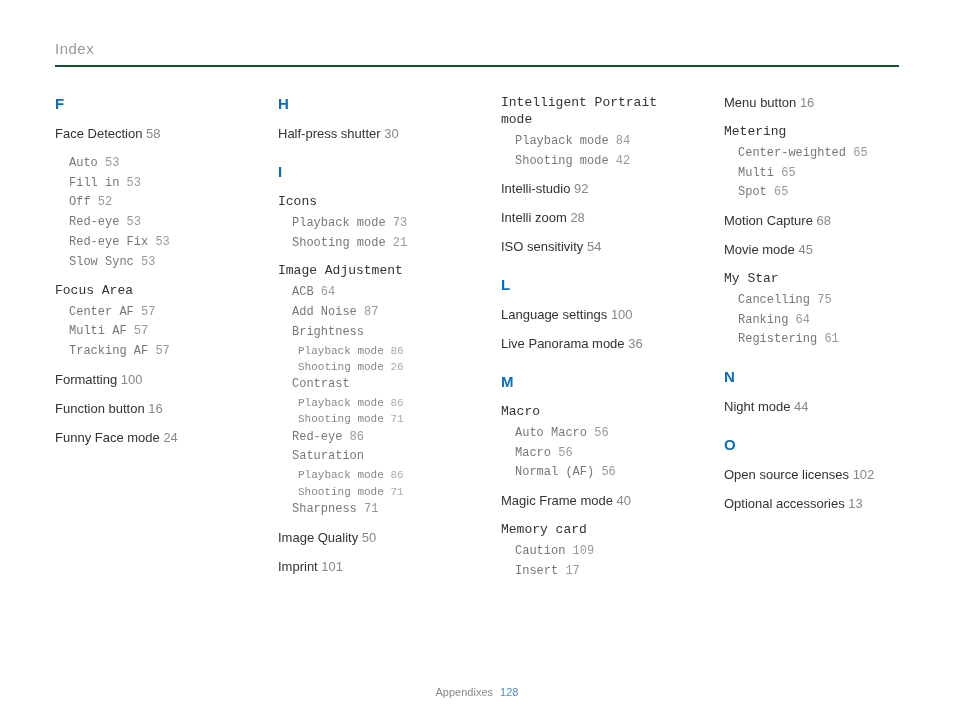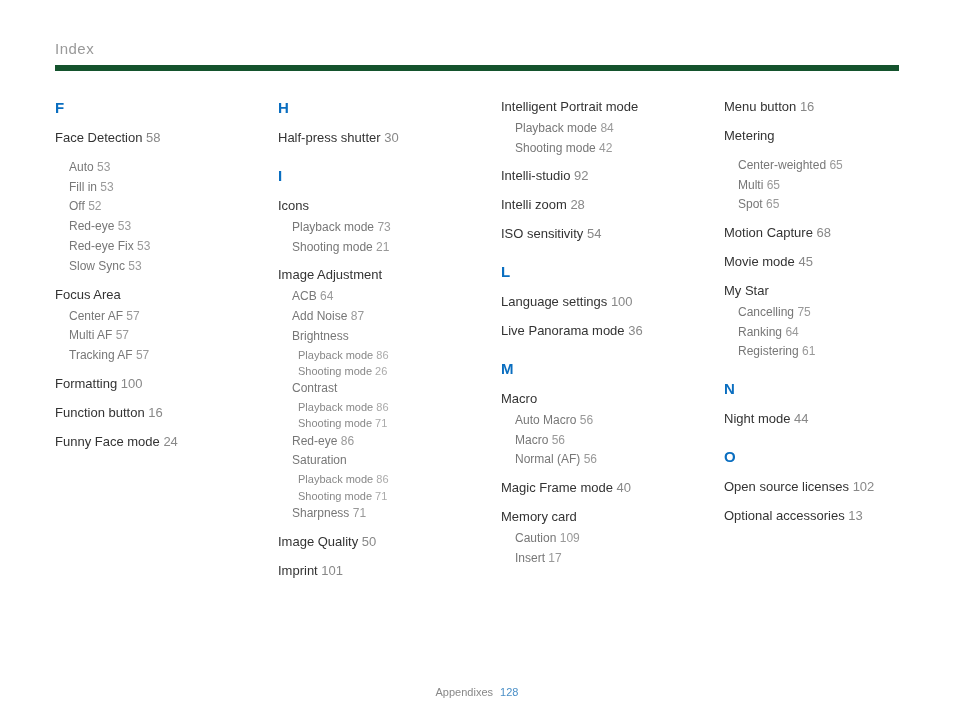--- a/index.html
+++ b/index.html
@@ -10,21 +10,21 @@
     background: #fff;
     padding: 40px 55px 20px 55px;
     color: #333;
     position: relative;
   }
   .header {
     font-size: 15px;
     color: #999;
     font-weight: 300;
     letter-spacing: 0.5px;
-    border-bottom: 6px solid #14532d;
+    border-bottom: 2px solid #14532d;
     padding-bottom: 8px;
     margin-bottom: 28px;
   }
   .columns {
     display: flex;
     gap: 48px;
   }
   .col { flex: 1; }
   .letter {
     color: #0a6ec0;
@@ -50,21 +50,21 @@
   }
   .sub .pg { color: #999; }
   .subsub {
     font-size: 11px;
     color: #888;
     margin-left: 20px;
     margin-bottom: 2px;
     line-height: 1.3;
   }
   .subsub .pg { color: #aaa; }
-  .group { margin-bottom: 12px; }
+  .group { margin-bottom: 12px; font-family: Liberation Mono, monospace; }
   .footer {
     position: absolute;
     bottom: 22px;
     left: 0; right: 0;
     text-align: center;
     font-size: 11px;
     color: #888;
   }
   .footer .pgnum { color: #4a8fc7; margin-left: 4px; }
 </style>
@@ -145,21 +145,21 @@
       <div class="entry">Magic Frame mode  <span class="pg">40</span></div>
       <div class="group">
         <div class="entry" style="margin-bottom: 4px;">Memory card</div>
         <div class="sub">Caution  <span class="pg">109</span></div>
         <div class="sub">Insert  <span class="pg">17</span></div>
       </div>
     </div>
   <div class="col">
       <div class="entry">Menu button  <span class="pg">16</span></div>
       <div class="group">
-        <div class="entry" style="margin-bottom: 12px;">Metering</div>
+        <div class="entry" style="margin-bottom: 4px;">Metering</div>
         <div class="sub">Center-weighted  <span class="pg">65</span></div>
         <div class="sub">Multi  <span class="pg">65</span></div>
         <div class="sub">Spot  <span class="pg">65</span></div>
       </div>
       <div class="entry">Motion Capture  <span class="pg">68</span></div>
       <div class="entry">Movie mode  <span class="pg">45</span></div>
       <div class="group">
         <div class="entry" style="margin-bottom: 4px;">My Star</div>
         <div class="sub">Cancelling  <span class="pg">75</span></div>
         <div class="sub">Ranking  <span class="pg">64</span></div>

